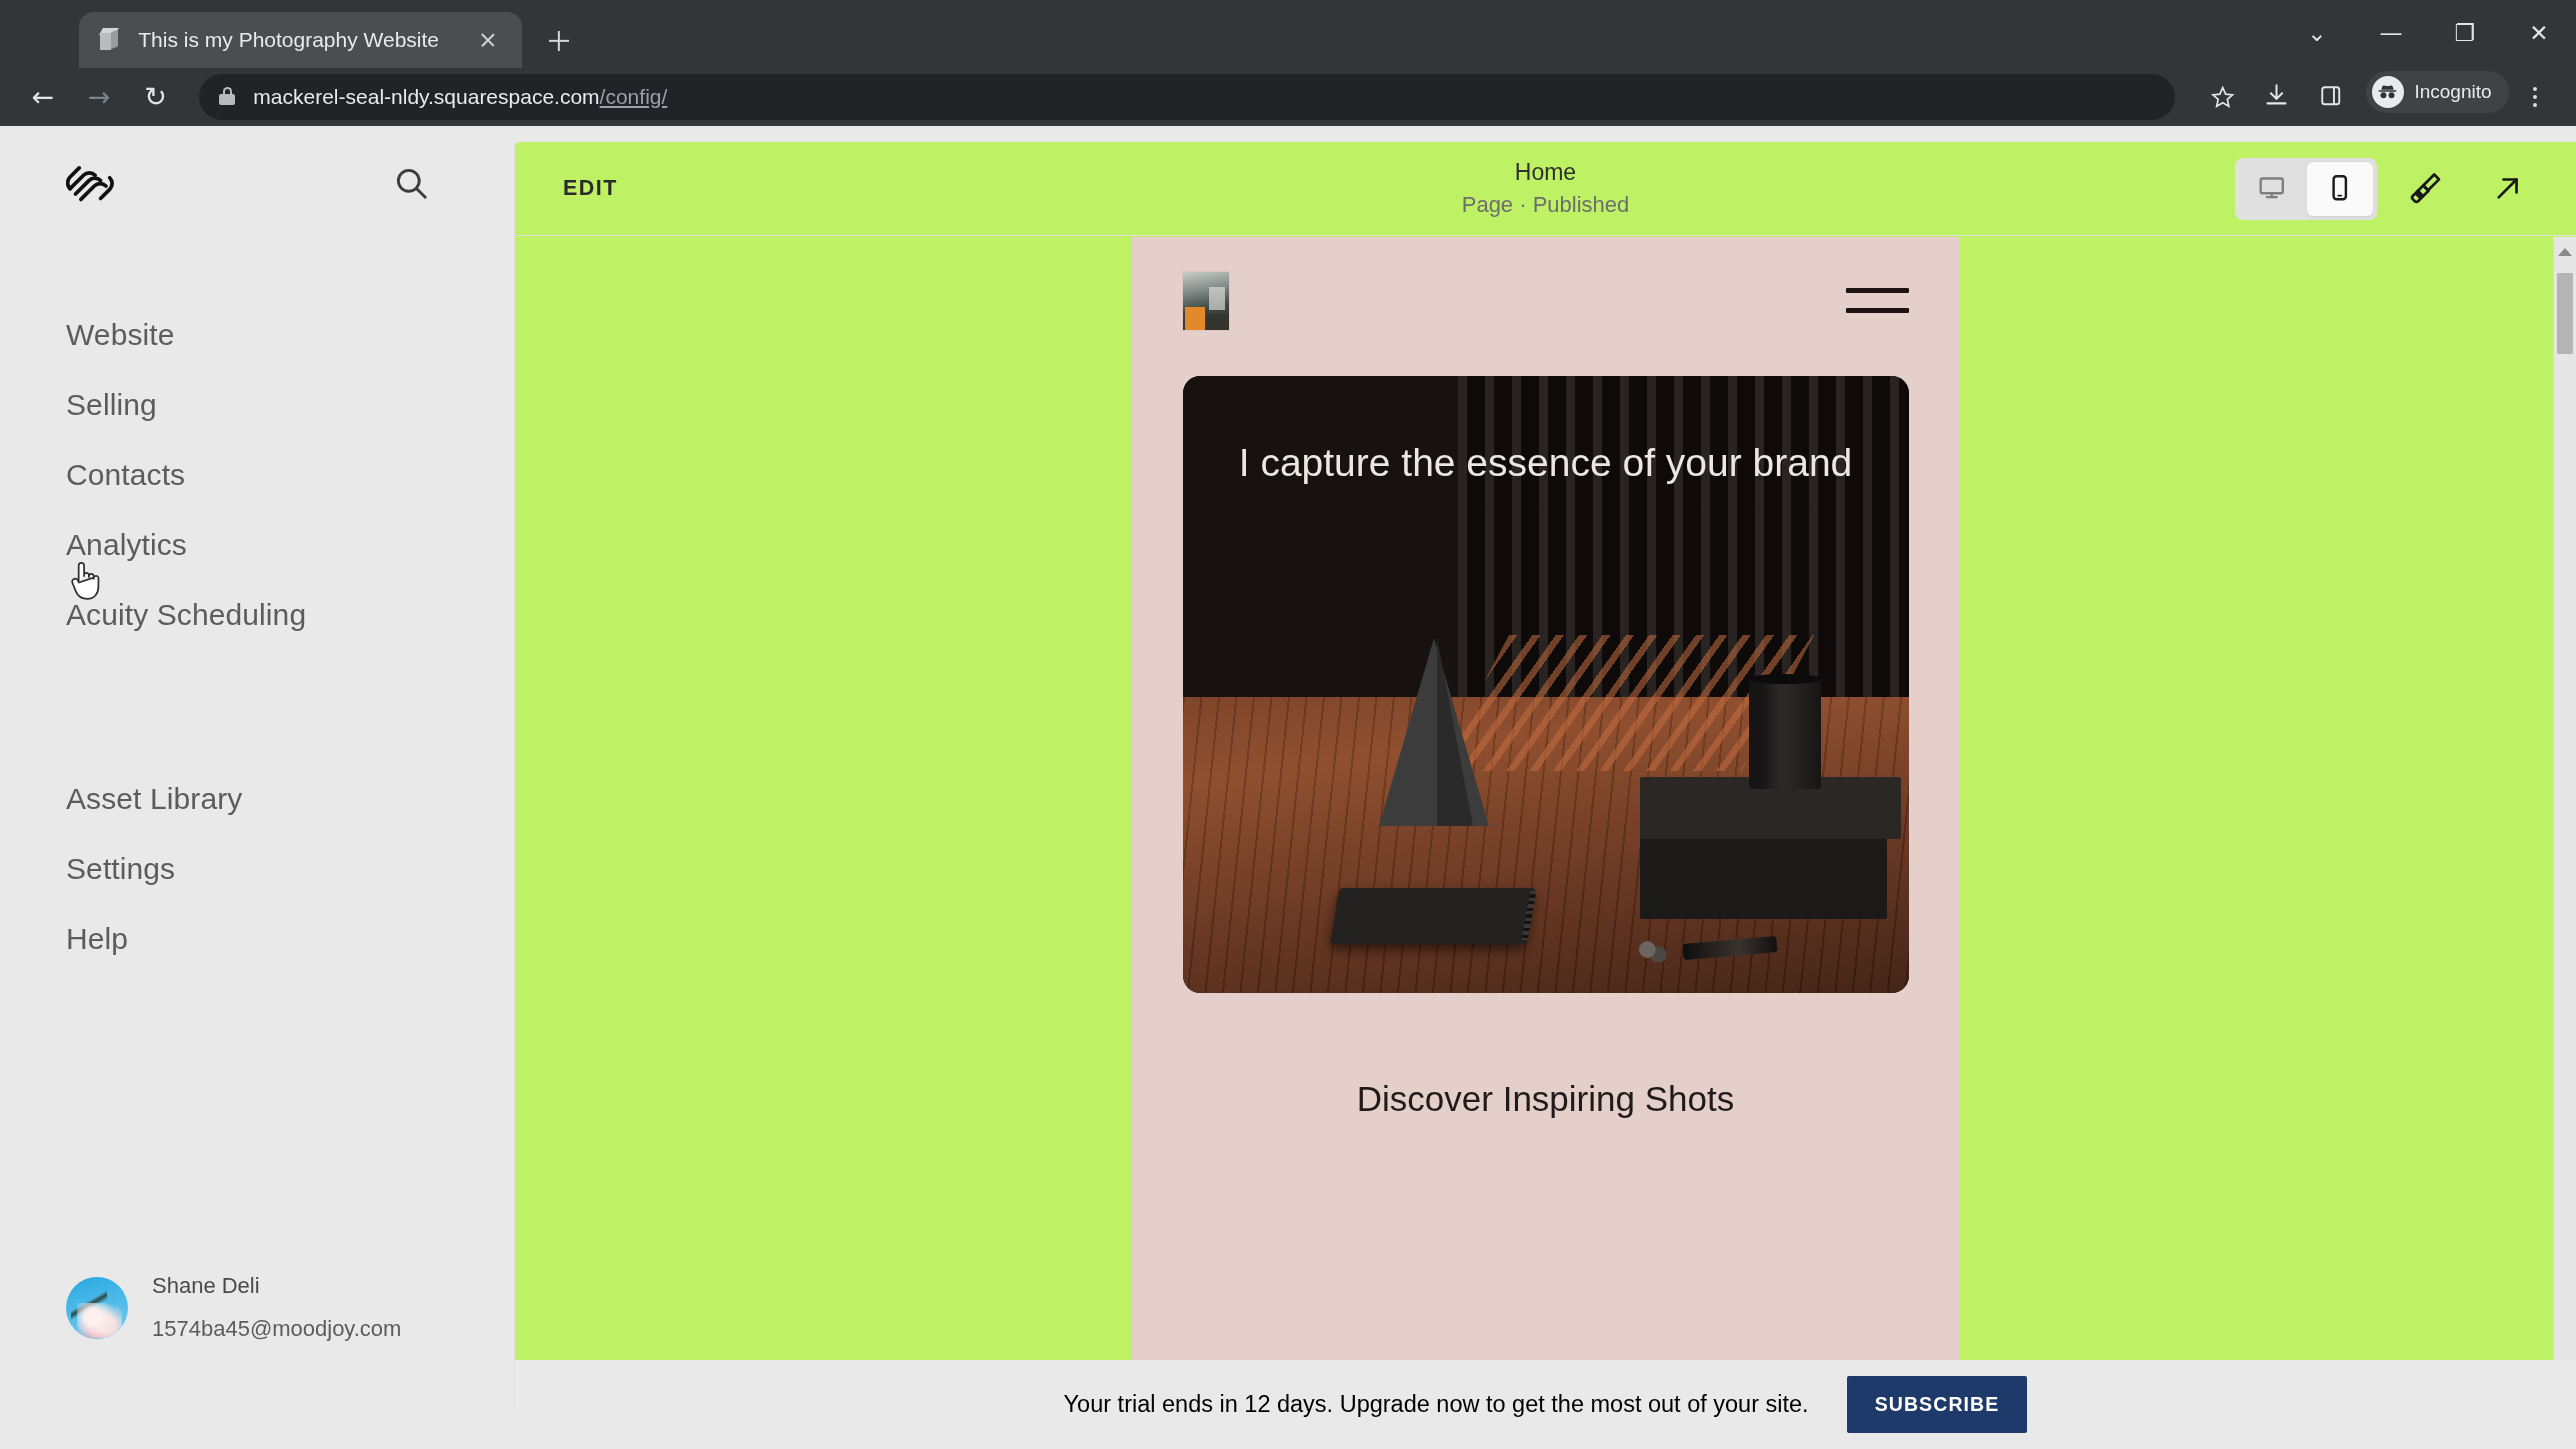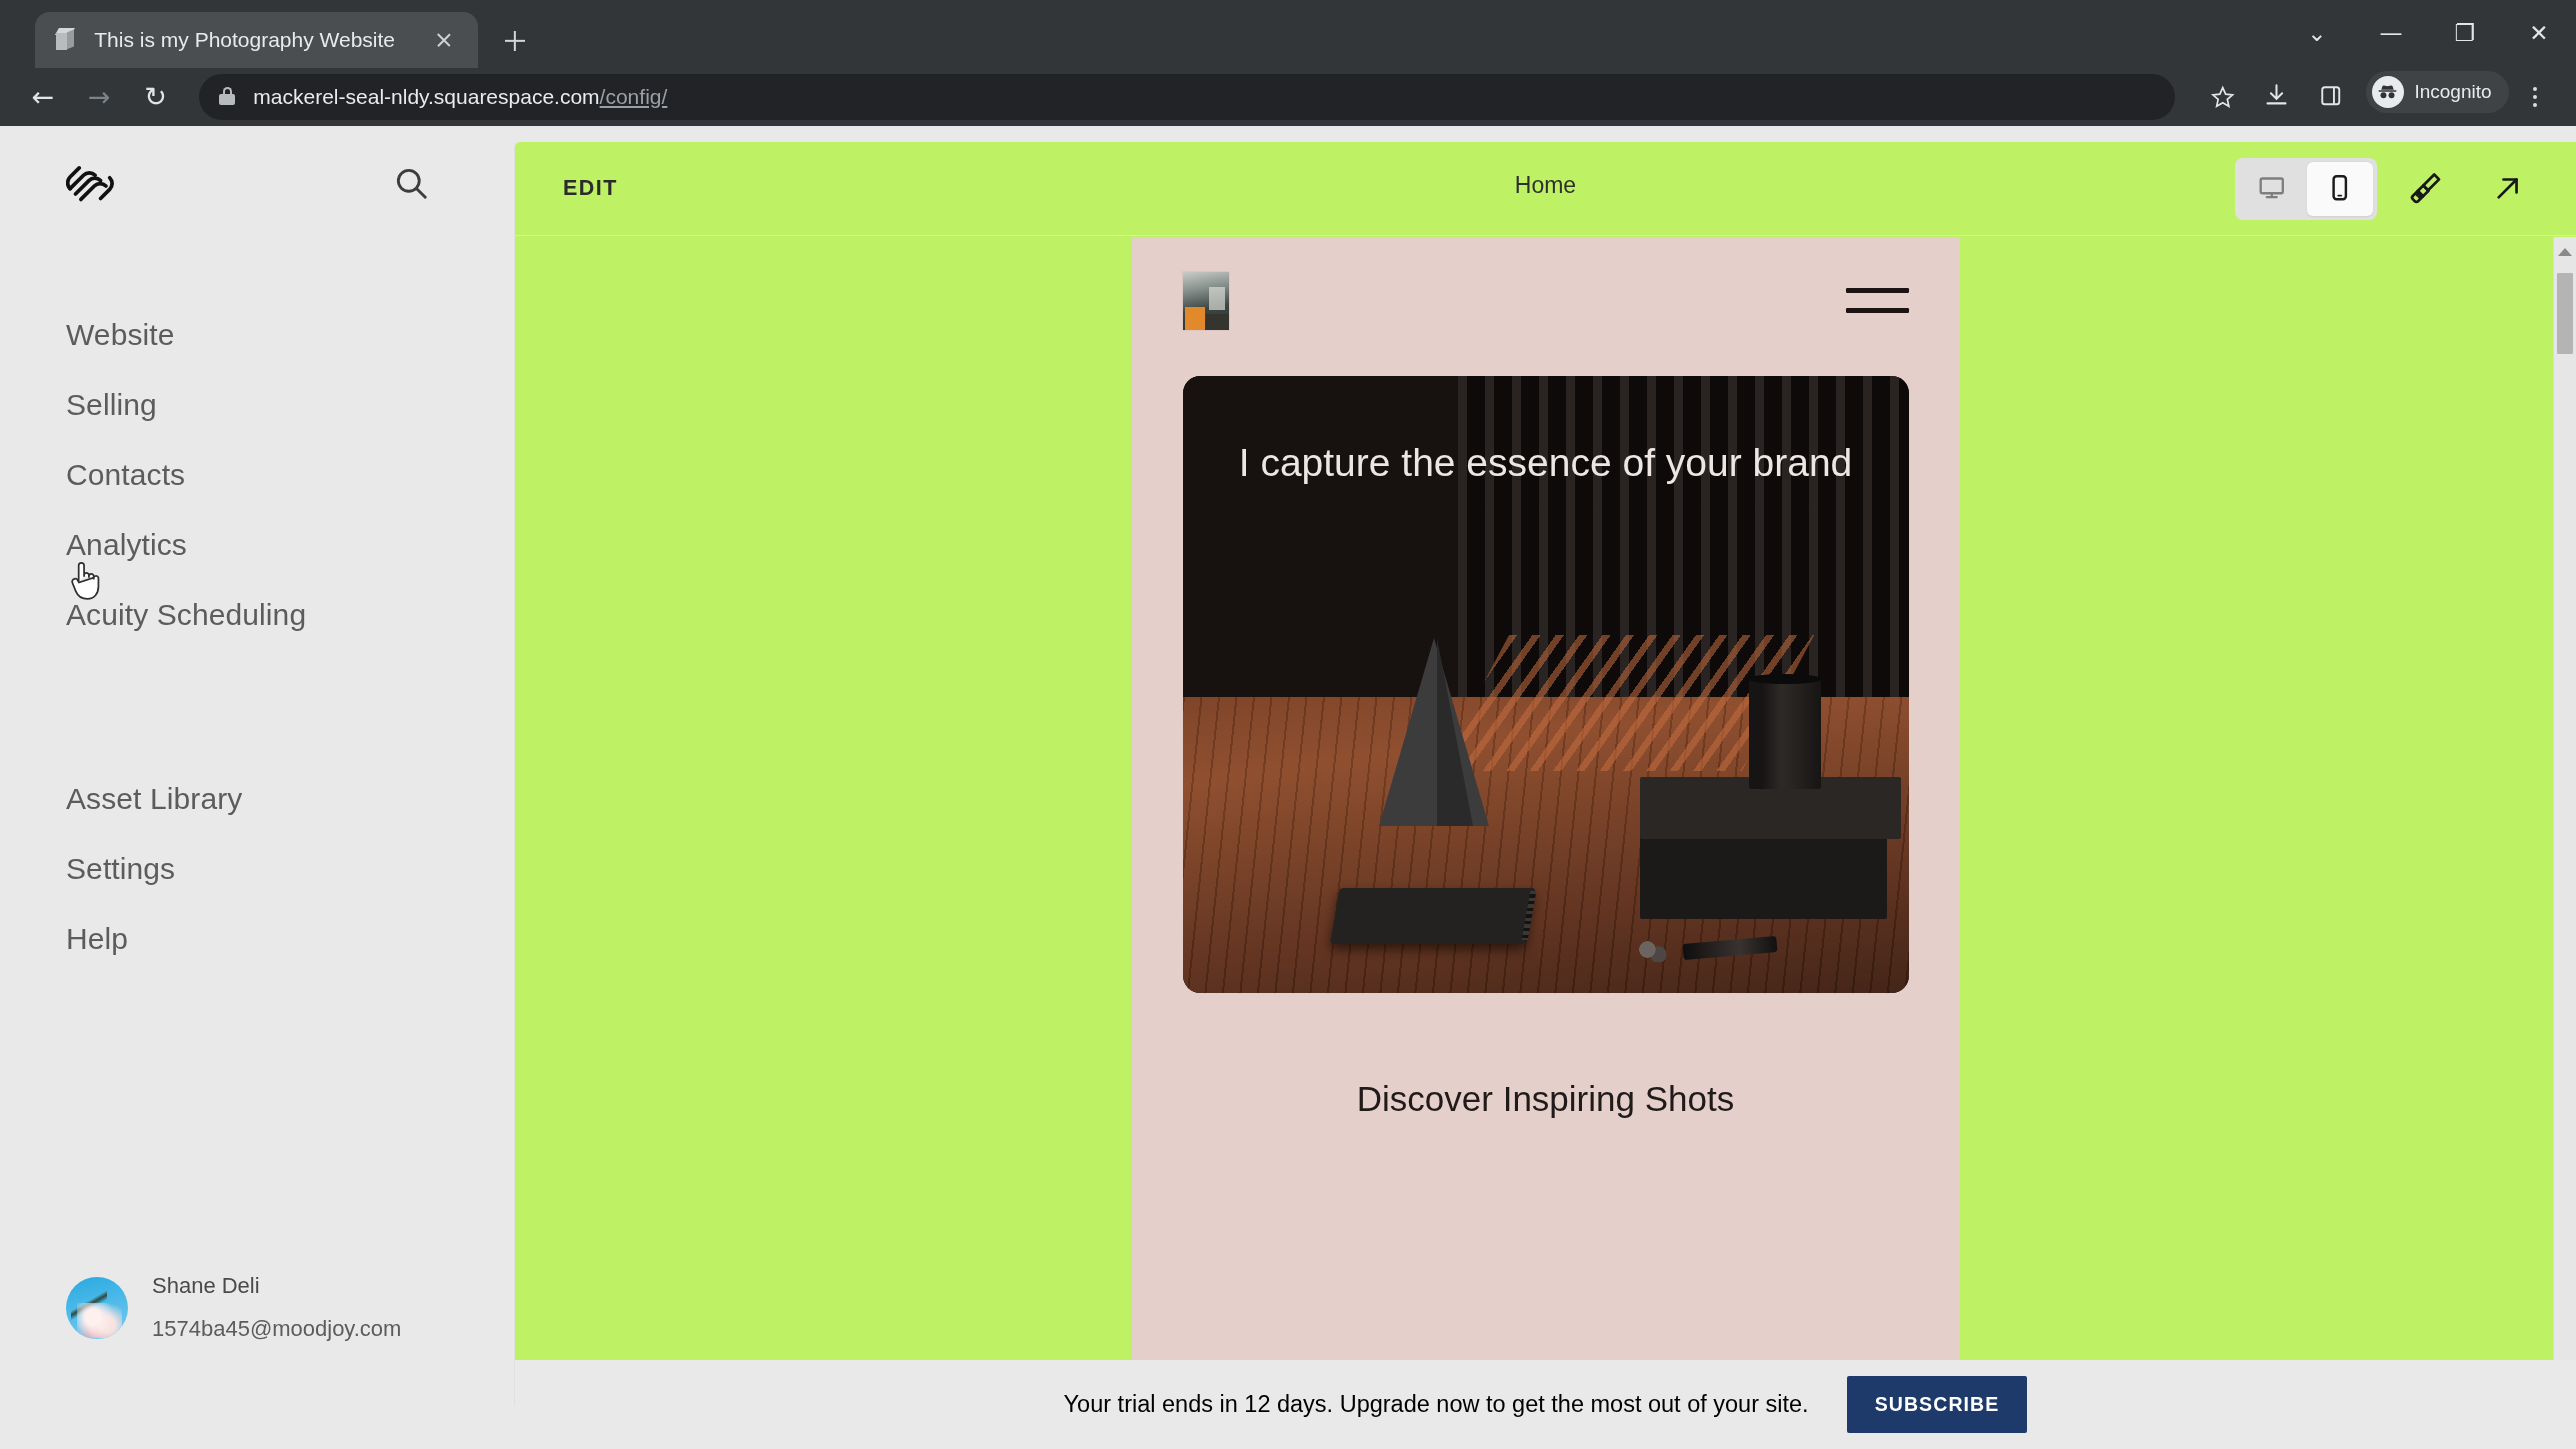--- a/index.html
+++ b/index.html
@@ -6,21 +6,21 @@
   html,body { width:2576px; height:1449px; overflow:hidden; }
   body {
     font-family:"Liberation Sans", sans-serif;
     background:#e9e9e9;
     -webkit-font-smoothing:antialiased;
   }
 
   
   .browser-chrome { width:2576px; background:#323639; }
 
-  .tabstrip { height:67px; position:relative; display:flex; align-items:flex-end; }
+  .tabstrip { height:67px; position:relative; display:flex; align-items:flex-end;margin-left:44px; }
   .tab {
     height:56px; width:443px; margin-left:35px;
     background:#4a4e51; border-radius:14.8px 14.8px 0 0;
     display:flex; align-items:center; padding:0 19px; gap:14.8px;
     position:relative; top:0.7px;
   }
   .tab-favicon { width:25.5px; height:25.5px; flex:0 0 25.5px; position:relative; }
   .tab-favicon .cube-top {
     position:absolute; left:3.4px; top:1.3px; width:16px; height:6.7px;
     background:#d4d6d8; transform:skewX(-30deg);
@@ -452,20 +452,21 @@
   </div>
 
   <div class="main">
     <div class="panel">
 
       <div class="panel-header">
         <div class="edit-btn">EDIT</div>
 
         <div class="page-meta">
           <div class="t1">Home</div>
+          <div class="t2">Page · Published</div>
         </div>
 
         <div class="header-right">
           <div class="device-toggle">
             <div class="device-btn">
               <span>
                 <svg width="29.5" height="29.5" viewBox="0 0 24 24" fill="none" stroke="#7e7e7e" stroke-width="1.9">
                   <rect x="3" y="4.5" width="18" height="12" rx="1.4"></rect>
                     <line x1="12" y1="16.5" x2="12" y2="19.4"></line>
                   <line x1="8" y1="19.6" x2="16" y2="19.6" stroke-linecap="round"></line>

